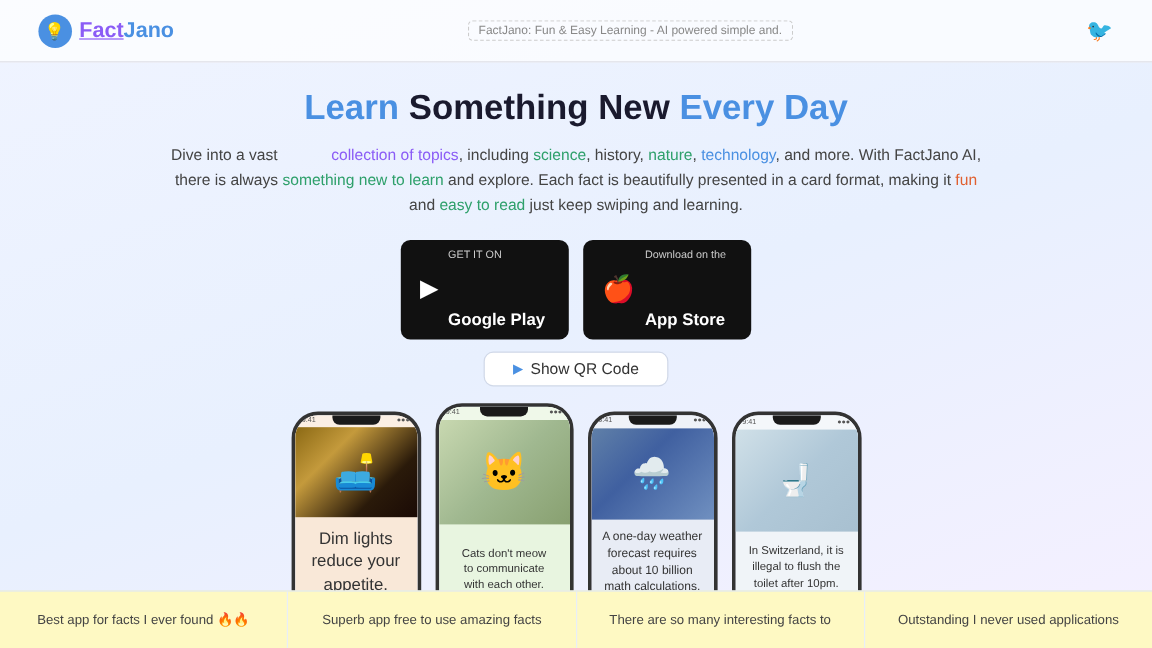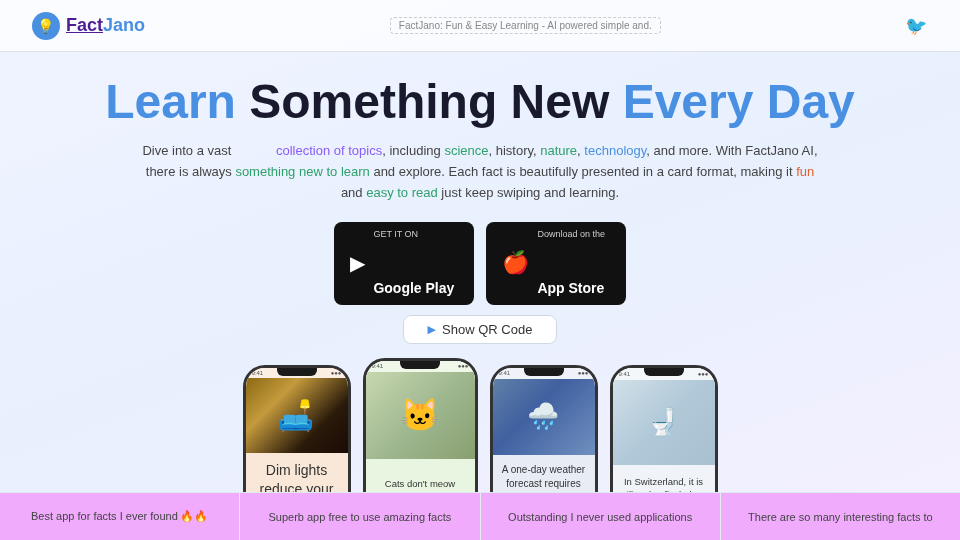--- a/index.html
+++ b/index.html
@@ -29,39 +29,39 @@
       font-size: 18px;
       font-weight: 700;
     }
     .logo-icon {
       width: 28px; height: 28px;
       background: #4a90e2;
       border-radius: 50%;
       display: flex; align-items: center; justify-content: center;
       font-size: 14px;
     }
-    .logo-fact { color: #4c1d95; text-decoration: underline; }
+    .logo-fact { color: #8b5cf6; text-decoration: underline; }
     .logo-jano { color: #4a90e2; }
 
     .twitter-icon {
       color: #1da1f2;
       font-size: 18px;
       cursor: pointer;
     }
 
     
     main {
       display: flex;
       flex-direction: column;
       align-items: center;
       padding: 22px 60px 10px;
     }
 
     h1 {
-      font-size: 48px;
+      font-size: 29px;
       font-weight: 900;
       text-align: right;
       line-height: 1.15;
       margin-bottom: 12px;
     }
     .h1-learn { color: #4a90e2; font-weight: 900; }
     .h1-something { color: #1a1a2e; font-weight: 900; }
     .h1-new { color: #1a1a2e; font-weight: 900; }
     .h1-every { color: #4a90e2; font-weight: 900; }
     .h1-day { color: #4a90e2; font-weight: 900; }
@@ -297,21 +297,21 @@
       display: flex; align-items: center; justify-content: space-between;
       padding: 0 6px;
       font-size: 6px; color: #555;
     }
 
     
     .reviews-bar {
       position: absolute;
       bottom: 0; left: 0; right: 0;
       height: 48px;
-      background: #f0abfc;
+      background: #fef9c3;
       border-top: 1px solid #e0e8f0;
       display: flex;
     }
     .review-item {
       flex: 1;
       display: flex;
       align-items: center;
       justify-content: center;
       padding: 6px 12px;
       font-size: 11px;
@@ -470,18 +470,18 @@
 </main>
 
 <div class="reviews-bar">
   <div class="review-item">
     <span>Best app for facts I ever found 🔥🔥</span>
   </div>
   <div class="review-item">
     <span>Superb app free to use amazing facts</span>
   </div>
   <div class="review-item">
+    <span>There are so many interesting facts to</span>
+  </div>
+  <div class="review-item">
     <span>Outstanding I never used applications</span>
   </div>
-  <div class="review-item">
-    <span>There are so many interesting facts to</span>
-  </div>
 </div>
 
 </body></html>

